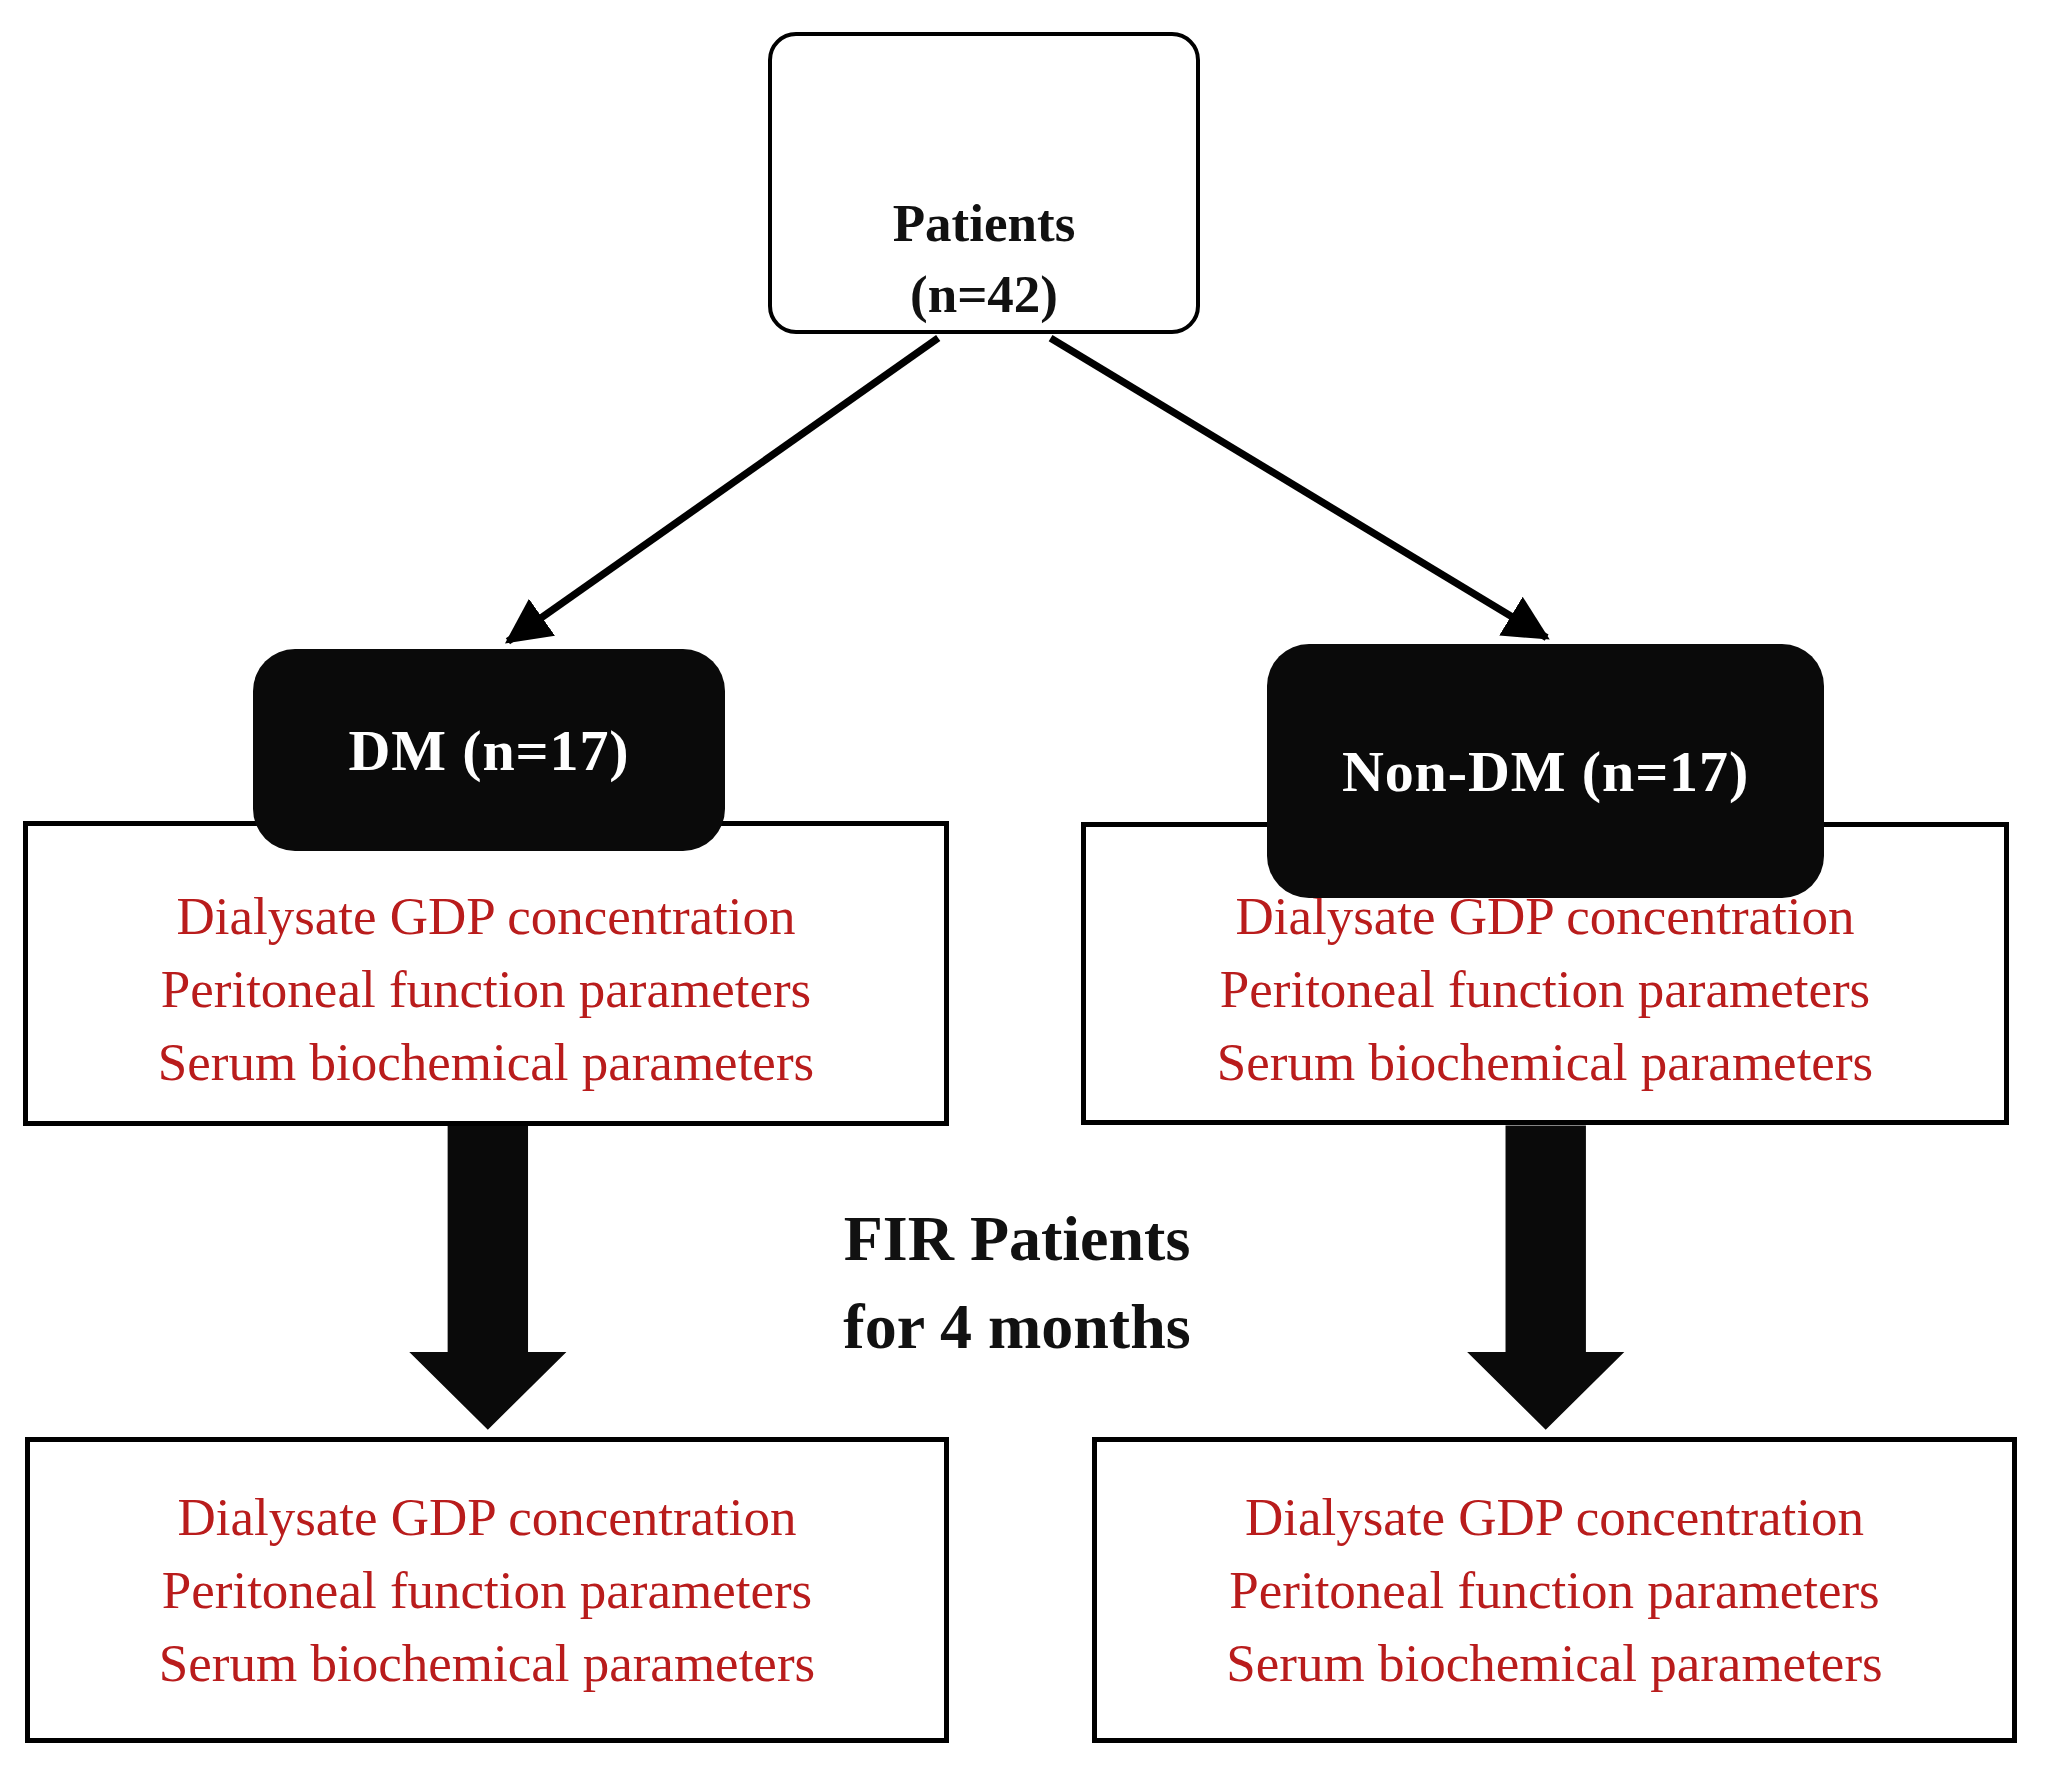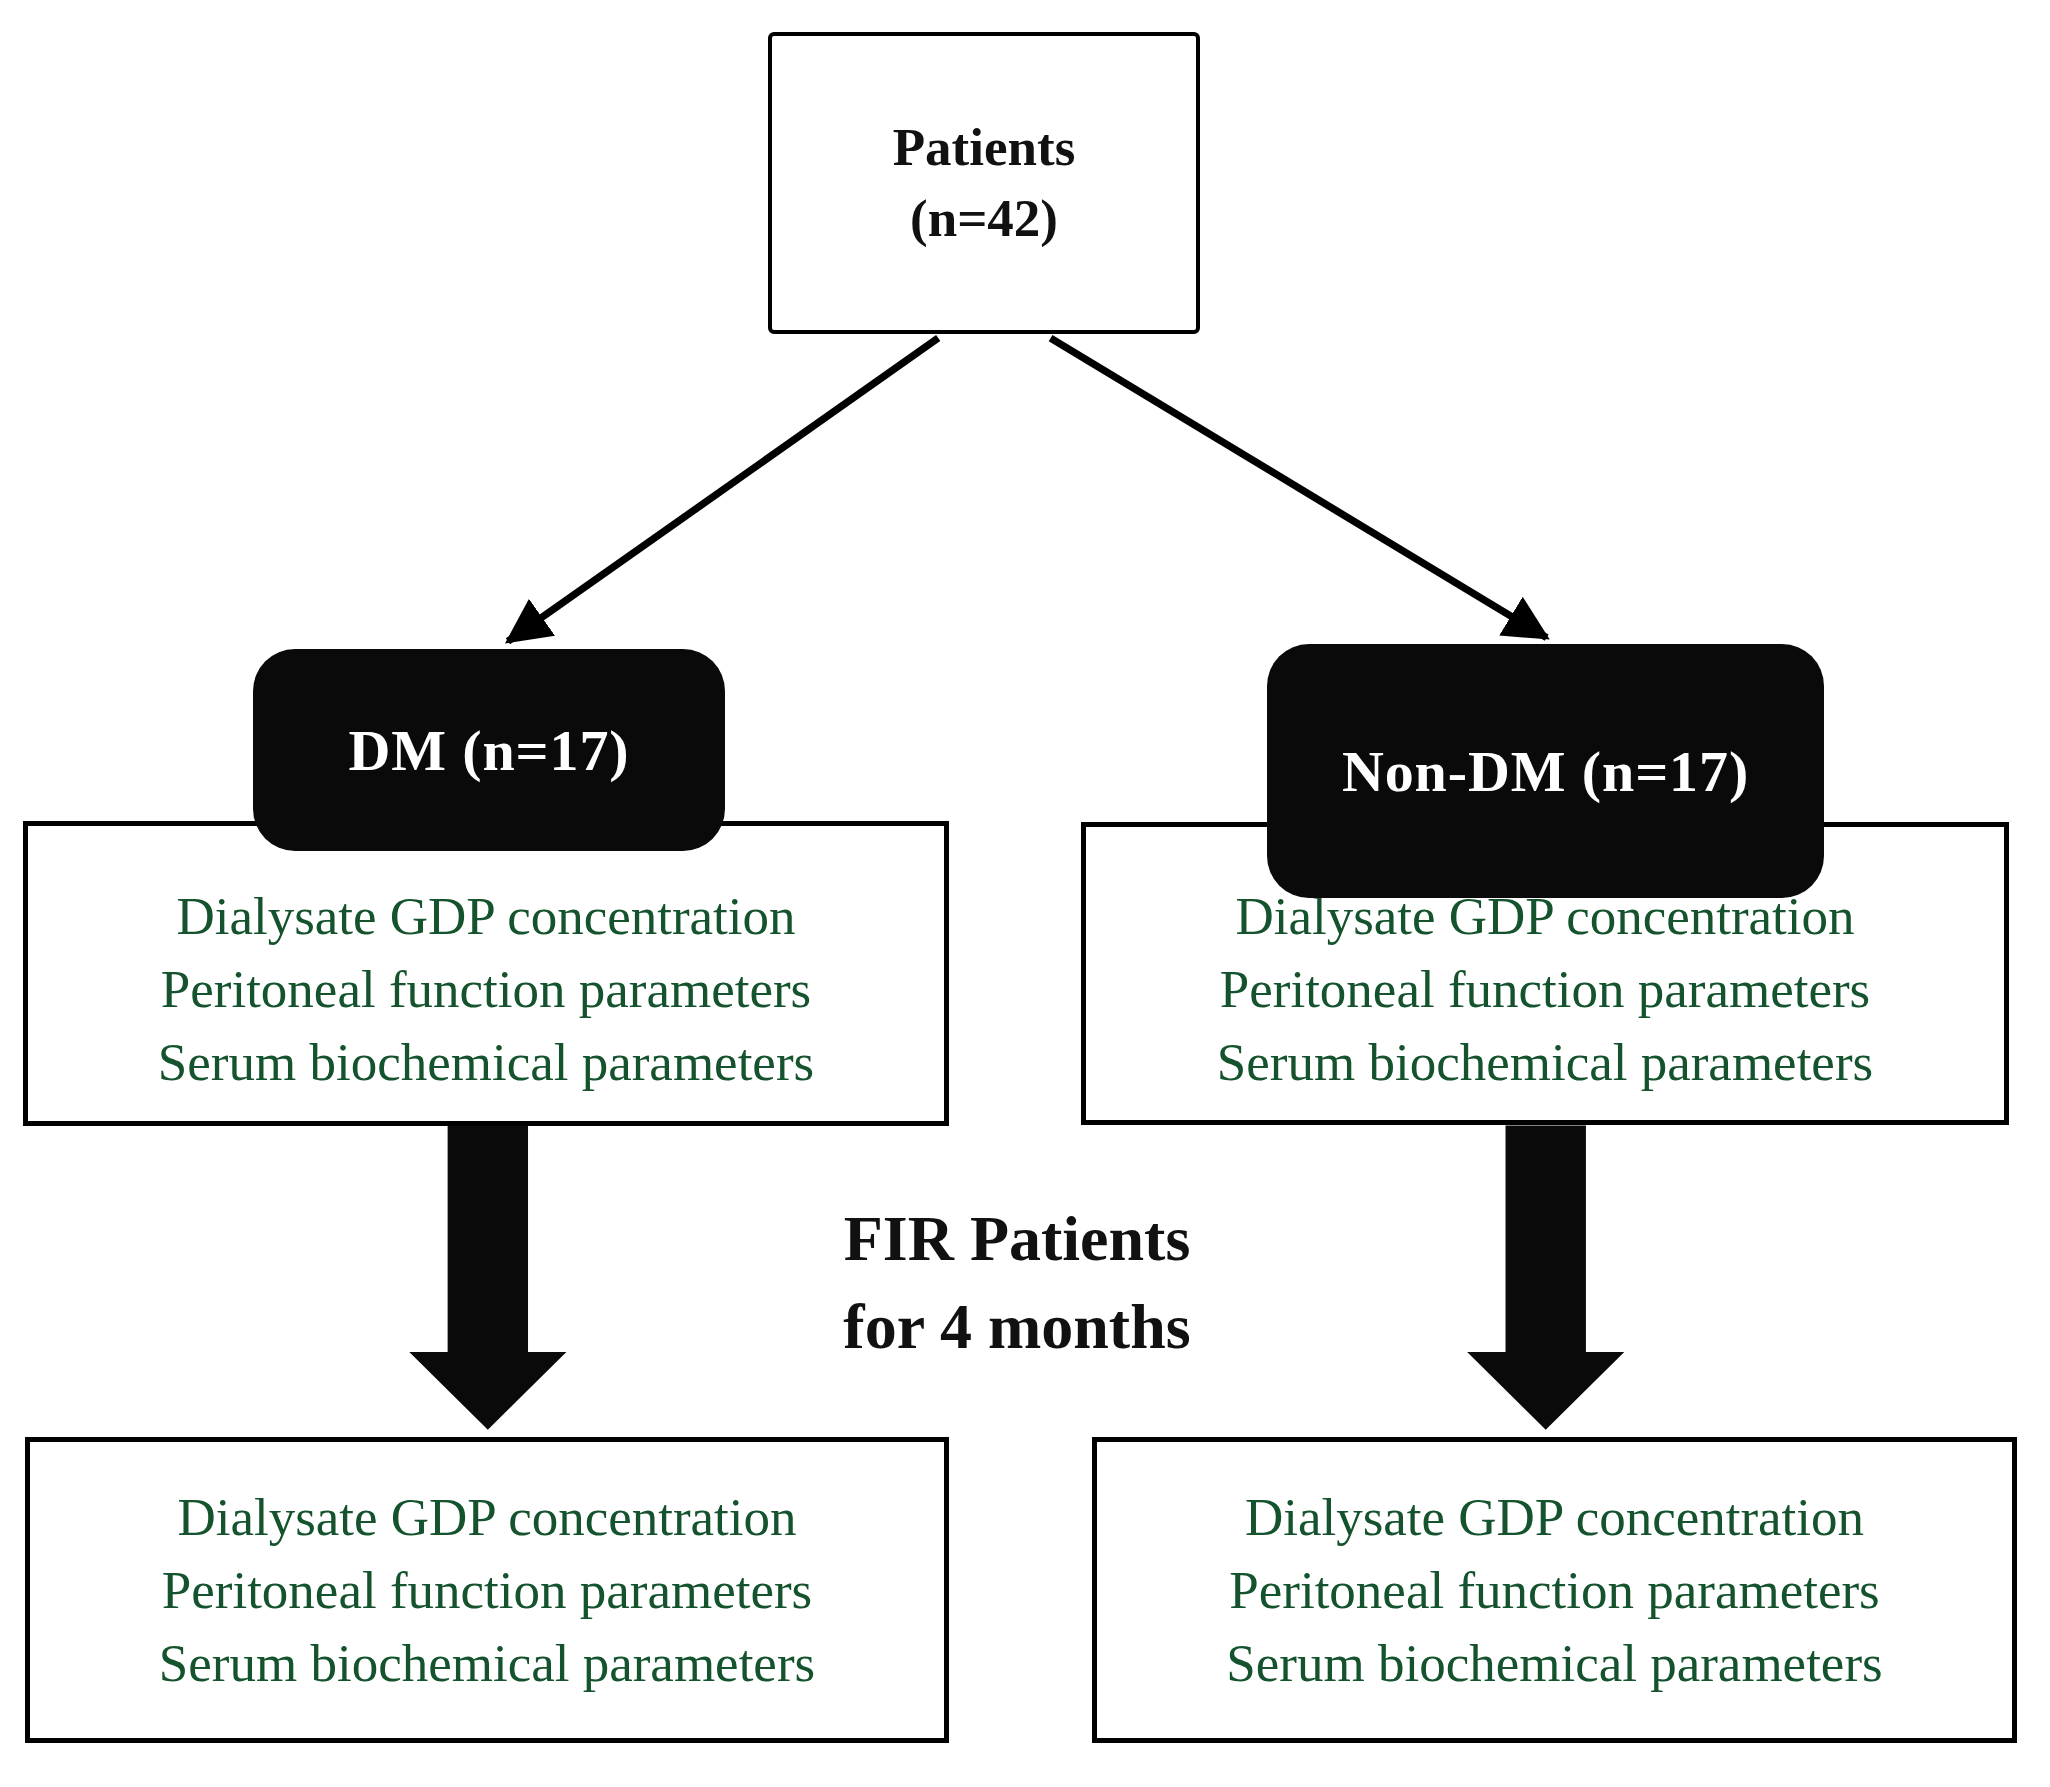--- a/index.html
+++ b/index.html
@@ -12,23 +12,23 @@
     color: #111111;
     overflow: hidden;
   }
   .abs { position: absolute; box-sizing: border-box; }
 
   
   .patients-box {
     left: 768px; top: 32px; width: 432px; height: 302px;
     background: #ffffff;
     border: 4.6px solid #000000;
-    border-radius: 6px;
+    border-radius: 28px;
     display: flex; flex-direction: column;
-    align-items: center; justify-content: center;
+    align-items: center; justify-content: flex-end;
     z-index: 4;
   }
   .patients-box .ln {
     font-weight: 700; font-size: 53px; line-height: 71px; color: #111111;
   }
 
   
   .group-box {
     background: #0a0a0a;
     border-radius: 42px;
@@ -44,21 +44,21 @@
   
   .panel {
     background: #ffffff;
     border: 5.5px solid #000000;
     display: flex; flex-direction: column;
     align-items: center; justify-content: center;
     text-align: center;
     z-index: 2;
   }
   .panel .pline {
-    font-size: 53px; line-height: 73px; color: #14532d;
+    font-size: 53px; line-height: 73px; color: #b91c1c;
     white-space: nowrap;
   }
   .panel-tl { left: 23px;   top: 821px;  width: 926px; height: 305px; padding-top: 31px; }
   .panel-tr { left: 1081px; top: 822px;  width: 928px; height: 303px; padding-top: 31px; }
   .panel-bl { left: 25px;   top: 1437px; width: 924px; height: 306px; }
   .panel-br { left: 1092px; top: 1437px; width: 925px; height: 306px; }
 
   
   .therapy {
     left: 743px; top: 1195px; width: 548px;

